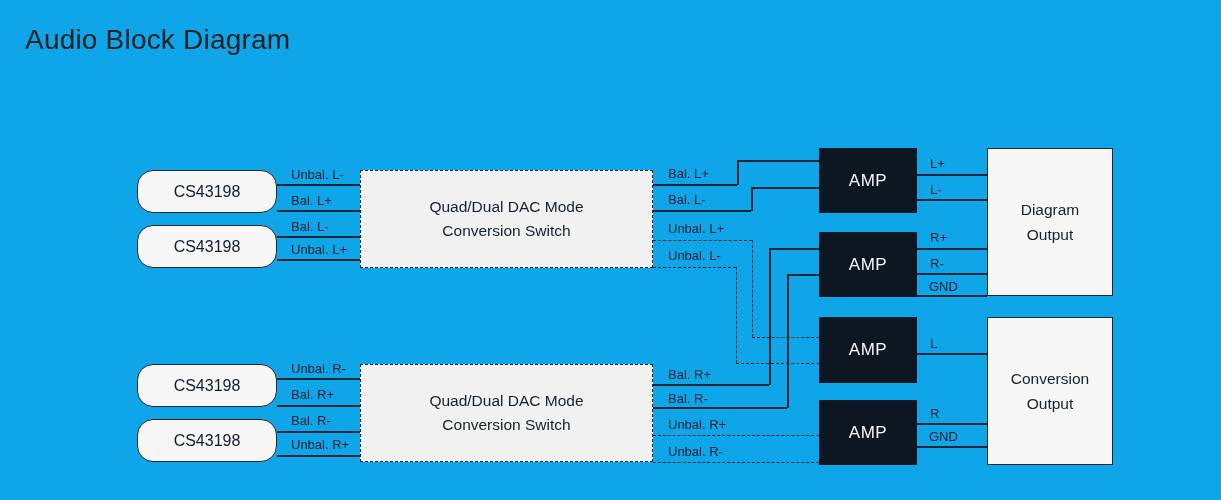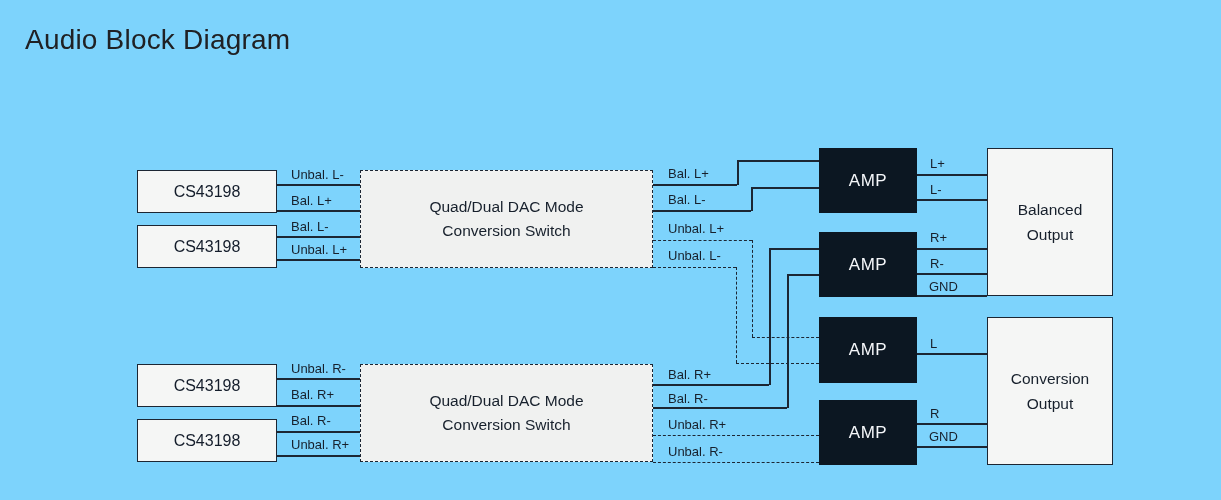--- a/index.html
+++ b/index.html
@@ -1,29 +1,29 @@
 <!DOCTYPE html>
 <html><head>
 <meta charset="utf-8">
 <style>
   html,body{margin:0;padding:0;background:#e9eae9;}
   .stage{
-    position:relative;width:1221px;height:500px;background:#7dd3fc;
+    position:relative;width:1221px;height:500px;background:#0ea5e9;
     font-family:"Liberation Sans","DejaVu Sans",sans-serif;overflow:hidden;
   }
   .title{
     position:absolute;left:25px;top:24px;font-size:28px;font-weight:500;
     color:#202124;letter-spacing:0.2px;white-space:nowrap;
   }
   .box{
     position:absolute;box-sizing:border-box;background:#f5f6f5;
     border:1.5px solid #1c2633;display:flex;align-items:center;justify-content:center;
     color:#141d2b;
   }
-  .cs{width:140px;height:43px;font-size:16px;}
+  .cs{width:140px;height:43px;font-size:16px;border-radius:16px;}
   .switchbox{
     position:absolute;box-sizing:border-box;background:#f0f1f0;
     border:1.5px dashed #1c2633;display:flex;flex-direction:column;
     align-items:center;justify-content:center;color:#17202c;
     font-size:15.5px;line-height:24px;width:293px;height:98px;text-align:center;
   }
   .amp{
     position:absolute;box-sizing:border-box;background:#0c1722;color:#f5f7fa;
     display:flex;align-items:center;justify-content:center;
     font-size:17px;letter-spacing:0.5px;width:98px;height:65px;
@@ -121,21 +121,21 @@
     <span>AMP</span>
   </div>
   <div class="amp" style="left:819px;top:317px;height:66px;">
     <span>AMP</span>
   </div>
   <div class="amp" style="left:819px;top:400px;">
     <span>AMP</span>
   </div>
 
   <div class="outbox" style="left:987px;top:148px;">
-    <span>Balanced</span>
+    <span>Diagram</span>
     <span>Output</span>
   </div>
   <div class="outbox" style="left:987px;top:317px;">
     <span>Conversion</span>
     <span>Output</span>
   </div>
 
   <div class="lbl" style="left:291px;top:168px;">Unbal. L-</div>
   <div class="lbl" style="left:291px;top:194px;">Bal. L+</div>
   <div class="lbl" style="left:291px;top:220px;">Bal. L-</div>

